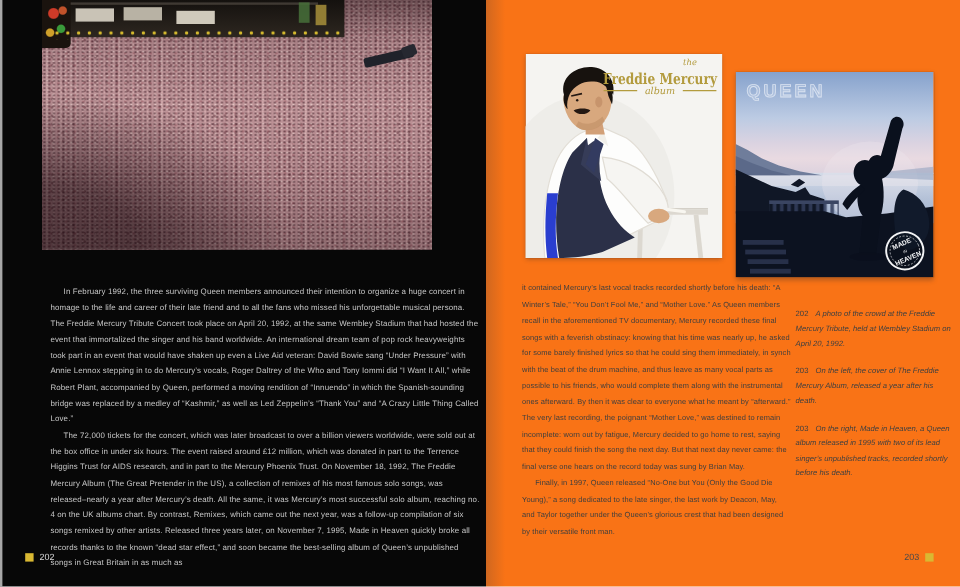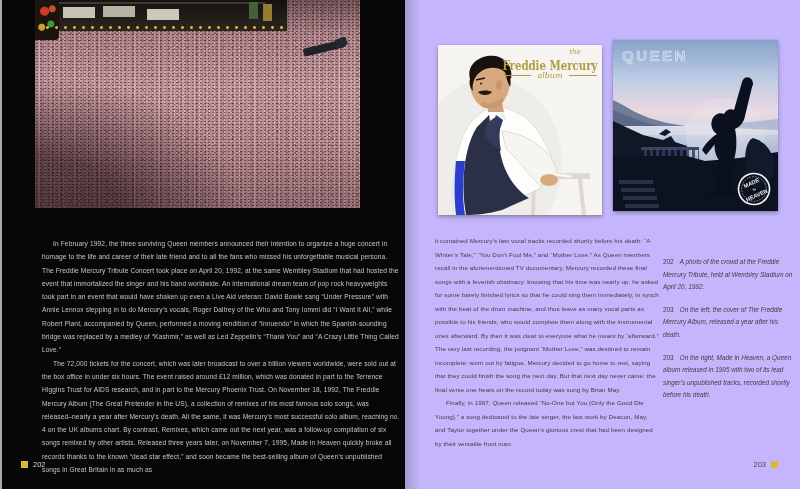--- a/index.html
+++ b/index.html
@@ -48,27 +48,27 @@
     font-size:6.6px;line-height:13.3px;letter-spacing:.12px;}
   .left-text p{margin:0;}
   .indent{text-indent:11px;}
 
   .folio{position:absolute;bottom:20px;display:flex;align-items:center;gap:5px;font-size:7.5px;}
   .folio-left{left:21px;color:#d6d6d6;}
   .folio-right{right:22px;color:#4a4a4a;}
   .folio-square{width:7px;height:7px;display:inline-block;}
 
   
-  .page-right{position:absolute;left:405px;top:0;width:395px;height:489px;background:#c4b5fd;}
+  .page-right{position:absolute;left:405px;top:0;width:395px;height:489px;background:#f97316;}
   .spine-shadow{position:absolute;left:0;top:0;width:16px;height:489px;
     background:linear-gradient(90deg, rgba(60,60,65,.22), rgba(60,60,65,0));}
 
   .cover{position:absolute;box-shadow:0 2px 4px rgba(40,40,45,.35), 0 0 1px rgba(0,0,0,.25);}
   .cover-freddie{left:33px;top:45px;width:164px;height:170px;}
-  .cover-heaven{left:208px;top:40px;width:165px;height:171px;}
+  .cover-heaven{left:208px;top:60px;width:165px;height:171px;}
   .cover svg{display:block;width:100%;height:100%;}
 
   .right-text{position:absolute;left:30px;top:234px;width:224px;color:#3e3e3e;
     font-size:6.2px;line-height:13.5px;letter-spacing:.1px;}
   .right-text p{margin:0;}
 
   .captions{position:absolute;left:258px;top:256px;width:130px;color:#404040;
     font-size:6.4px;line-height:12.6px;}
   .caption{margin:0 0 10px 0;font-style:italic;}
   .cap-num{font-style:normal;margin-right:6px;}

